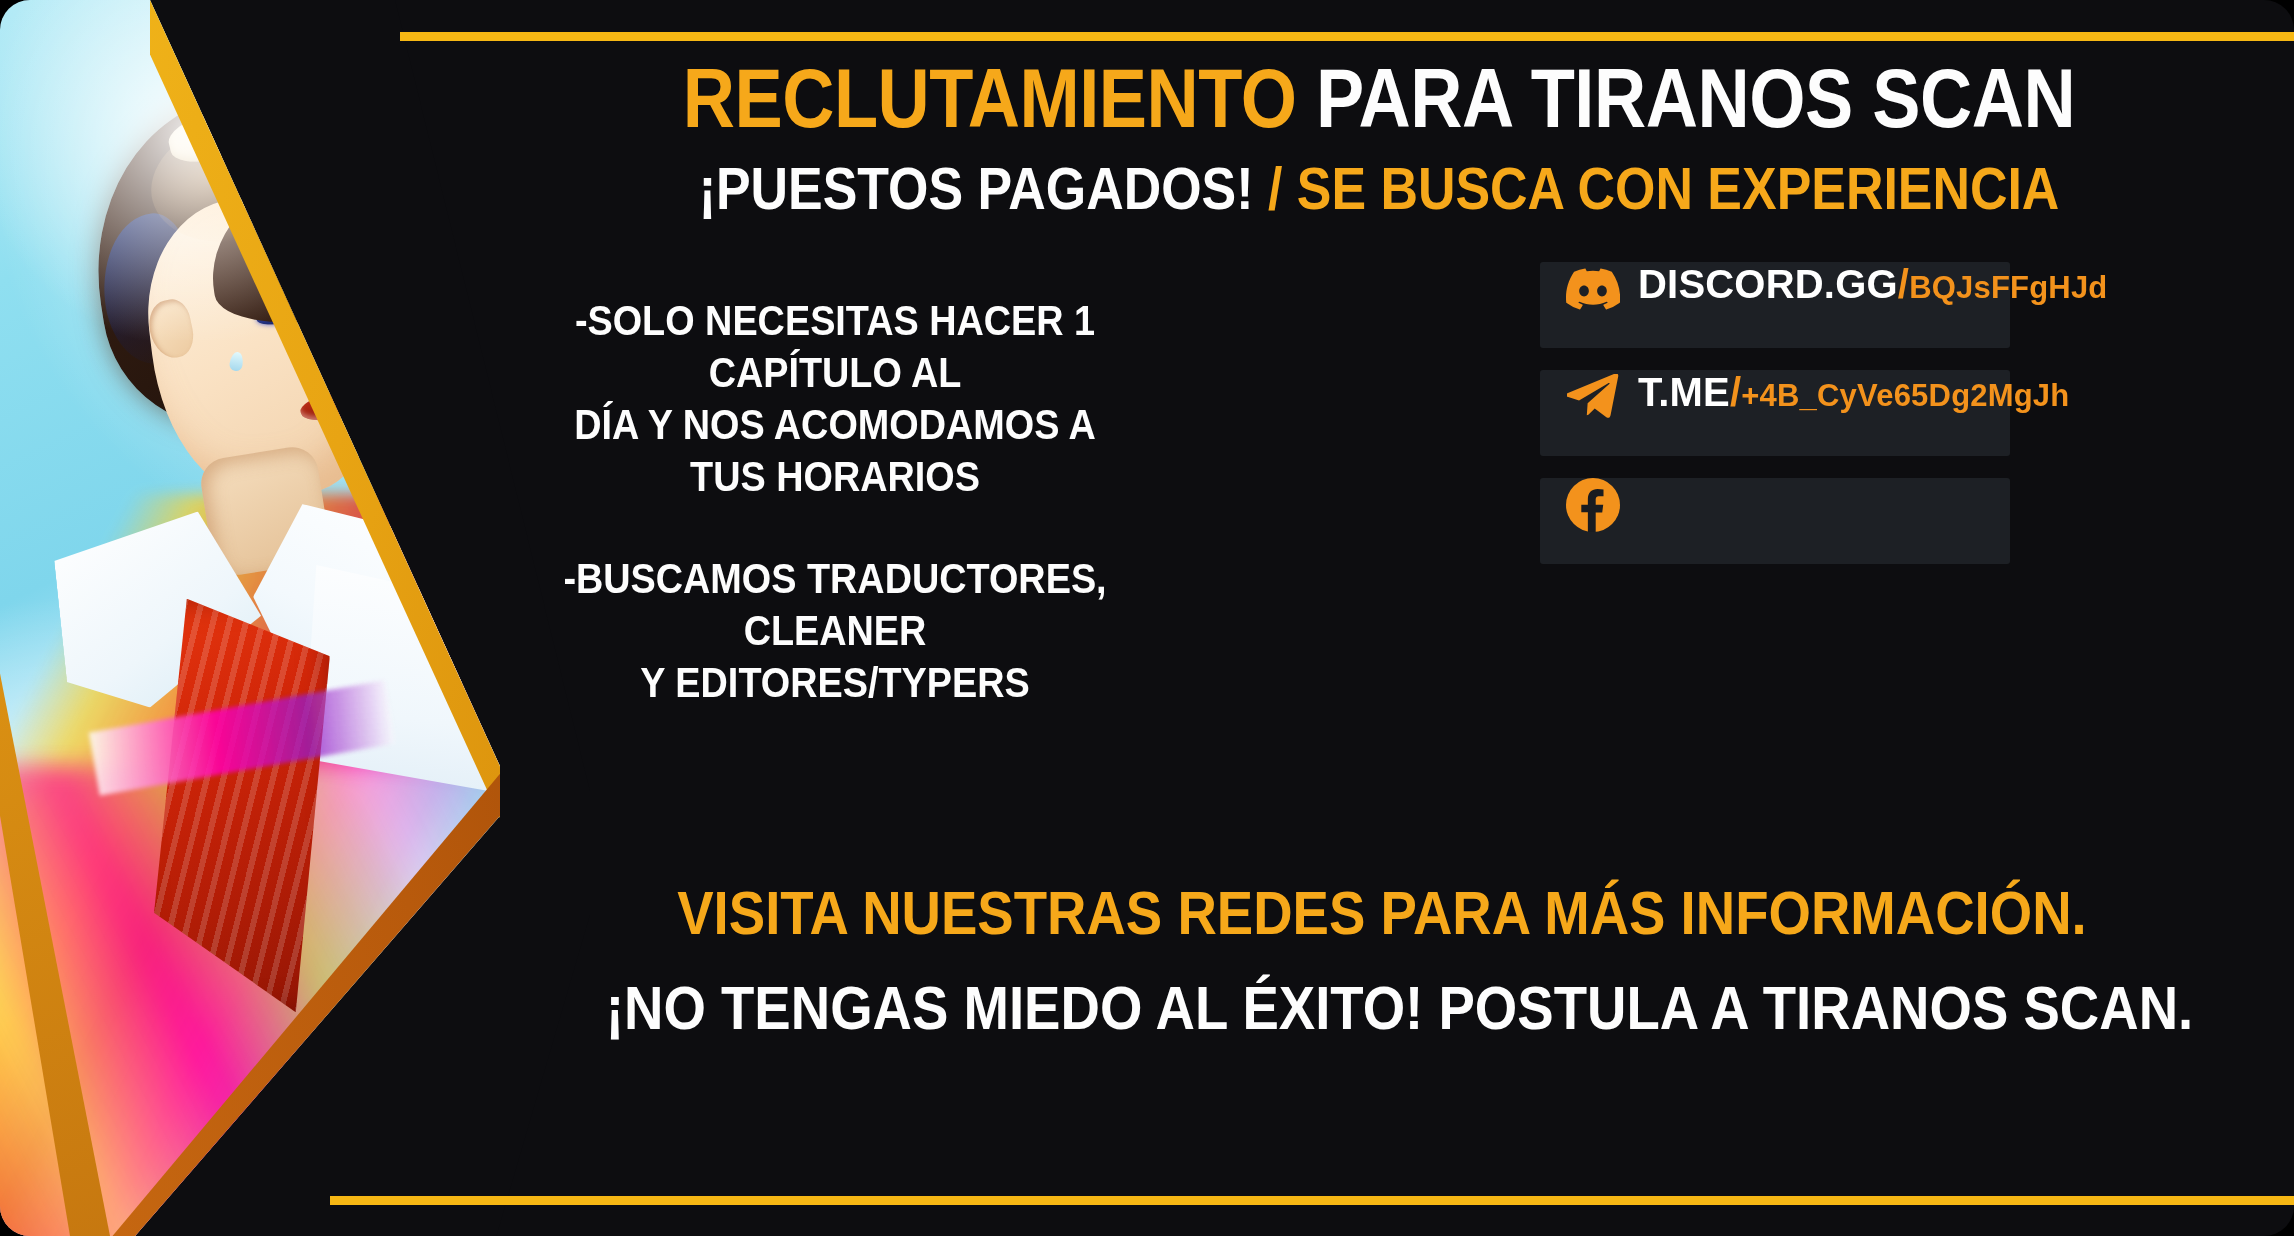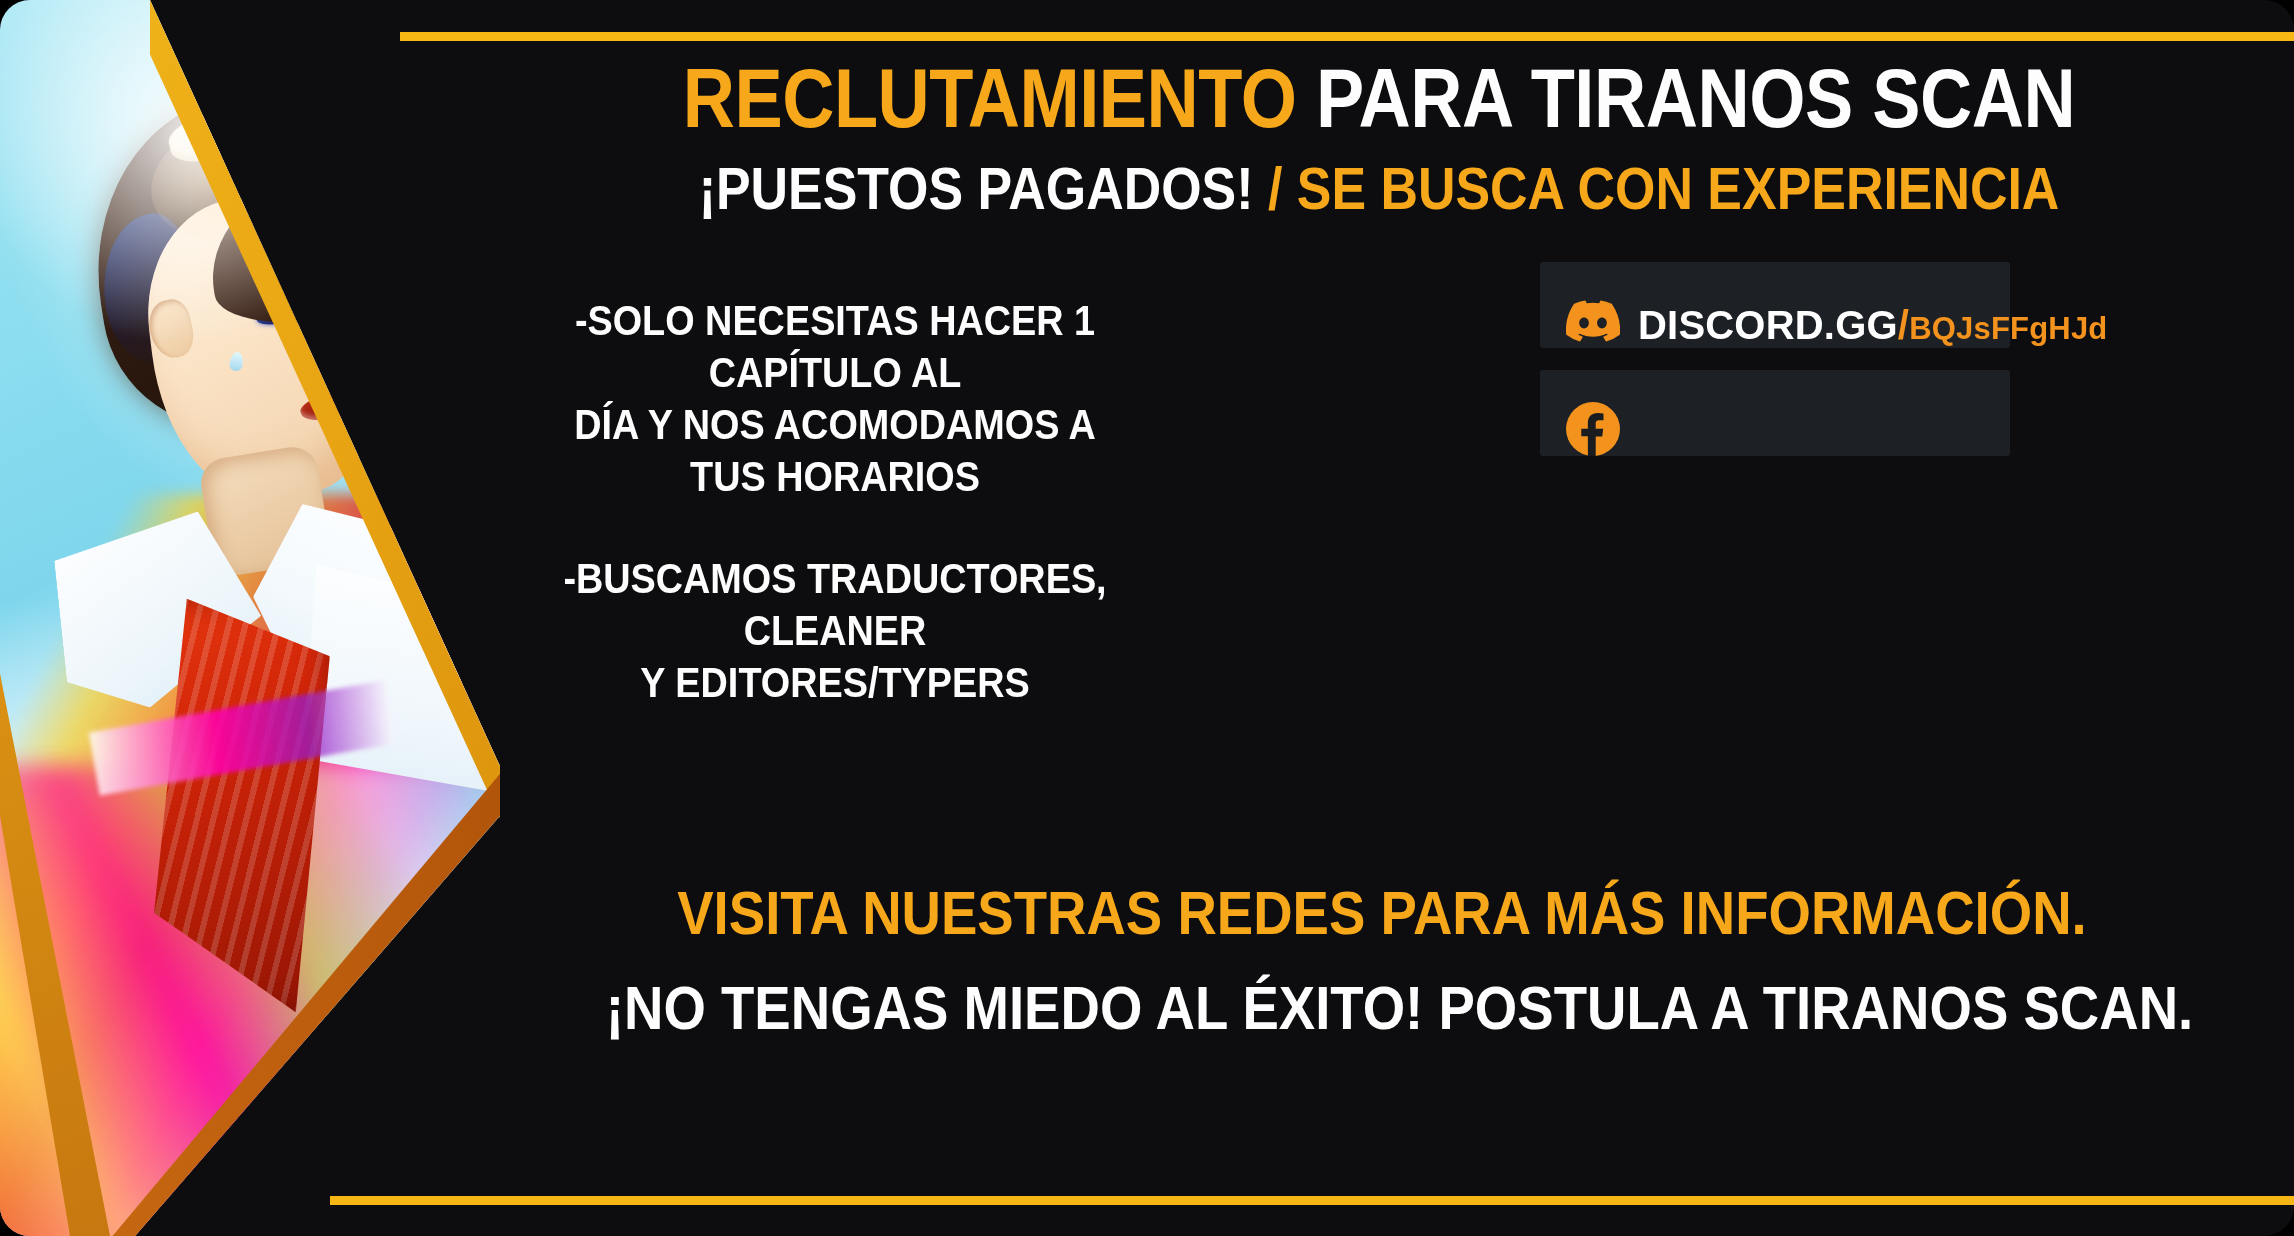--- a/index.html
+++ b/index.html
@@ -278,21 +278,21 @@
     transform:scaleX(.9);
   }
   .bodytext p{margin:0;}
   .bodytext .p2{margin-top:50px;}
 
   
   .contacts{
     position:absolute;left:1040px;top:262px;width:470px;
   }
   .pill{
-    display:flex;align-items:flex-end;
+    display:flex;align-items:flex-start;
     height:86px;
     margin-bottom:22px;
     padding-left:26px;
     background:#1d2025;
     border-radius:3px;
     box-sizing:border-box;
   }
   .pill .ico{
     width:54px;height:54px;flex:0 0 54px;
     display:flex;align-items:center;justify-content:center;
@@ -399,20 +399,30 @@
         <span class="ico">
           <svg width="54" height="42" viewBox="0 0 71 55" fill="#f3921c">
             <path d="M60.1 4.9A58.5 58.5 0 0 0 45.6.4a.22.22 0 0 0-.23.11c-.63 1.12-1.33 2.58-1.82 3.72a54 54 0 0 0-16.22 0A37.4 37.4 0 0 0 25.46.51a.23.23 0 0 0-.23-.11 58.3 58.3 0 0 0-14.5 4.5.2.2 0 0 0-.1.08C1.58 18.7-.94 32.1.3 45.4c0 .06.05.12.1.16a58.8 58.8 0 0 0 17.8 9 .23.23 0 0 0 .25-.08 42 42 0 0 0 3.63-5.92.22.22 0 0 0-.12-.31 38.7 38.7 0 0 1-5.53-2.64.23.23 0 0 1-.02-.37c.37-.28.74-.57 1.1-.87a.22.22 0 0 1 .23-.03c11.6 5.3 24.17 5.3 35.63 0a.22.22 0 0 1 .23.03c.35.3.72.59 1.1.87a.23.23 0 0 1-.02.37 36.3 36.3 0 0 1-5.53 2.63.22.22 0 0 0-.12.32 47.2 47.2 0 0 0 3.63 5.91.23.23 0 0 0 .25.09 58.6 58.6 0 0 0 17.83-9 .23.23 0 0 0 .1-.16c1.5-15.3-2.47-28.6-10.44-40.4a.18.18 0 0 0-.1-.1zM23.7 37.3c-3.5 0-6.38-3.22-6.38-7.17s2.83-7.17 6.38-7.17c3.58 0 6.44 3.25 6.38 7.17 0 3.95-2.83 7.17-6.38 7.17zm23.6 0c-3.5 0-6.38-3.22-6.38-7.17s2.83-7.17 6.38-7.17c3.58 0 6.44 3.25 6.38 7.17 0 3.95-2.8 7.17-6.38 7.17z"></path>
           </svg>
         </span>
         <span class="txt">
           <span class="w">DISCORD.GG</span><span class="g">/</span><span class="g sm">BQJsFFgHJd</span>
         </span>
       </div>
 
+      <div class="pill">
+        <span class="ico">
+          <svg width="52" height="46" viewBox="0 0 24 21" fill="#f3921c">
+            <path d="M23.6 1.2 20.1 18.9c-.27 1.17-.96 1.46-1.94.91l-5.36-3.95-2.58 2.49c-.29.29-.53.53-1.08.53l.38-5.46L19.5 4.5c.43-.38-.1-.6-.67-.22L5.56 12.1.2 10.43c-1.16-.37-1.19-1.17.24-1.73L22.1-.3c.97-.36 1.82.22 1.5 1.5z"></path>
+          </svg>
+        </span>
+        <span class="txt">
+          <span class="w">T.ME</span><span class="g">/</span><span class="g sm">+4B_CyVe65Dg2MgJh</span>
+        </span>
+      </div>
 
       <div class="pill">
         <span class="ico">
           <svg width="54" height="54" viewBox="0 0 24 24">
             <circle cx="12" cy="12" r="12" fill="#f3921c"></circle>
             <path d="M13.2 24v-8.7h2.9l.44-3.4h-3.34V9.74c0-.98.27-1.65 1.68-1.65h1.79V5.06A24 24 0 0 0 14.06 4.9c-2.58 0-4.35 1.58-4.35 4.47v2.5H6.8v3.4h2.92V24z" fill="#1a1c20"></path>
           </svg>
         </span>
       </div>
 

